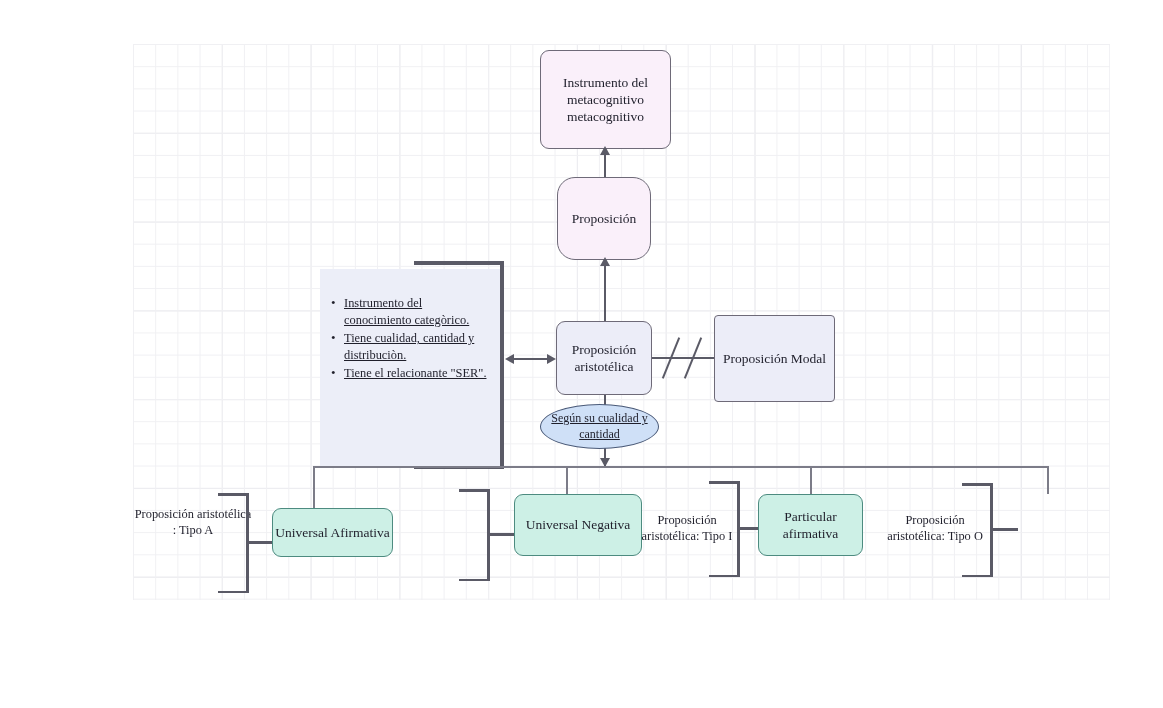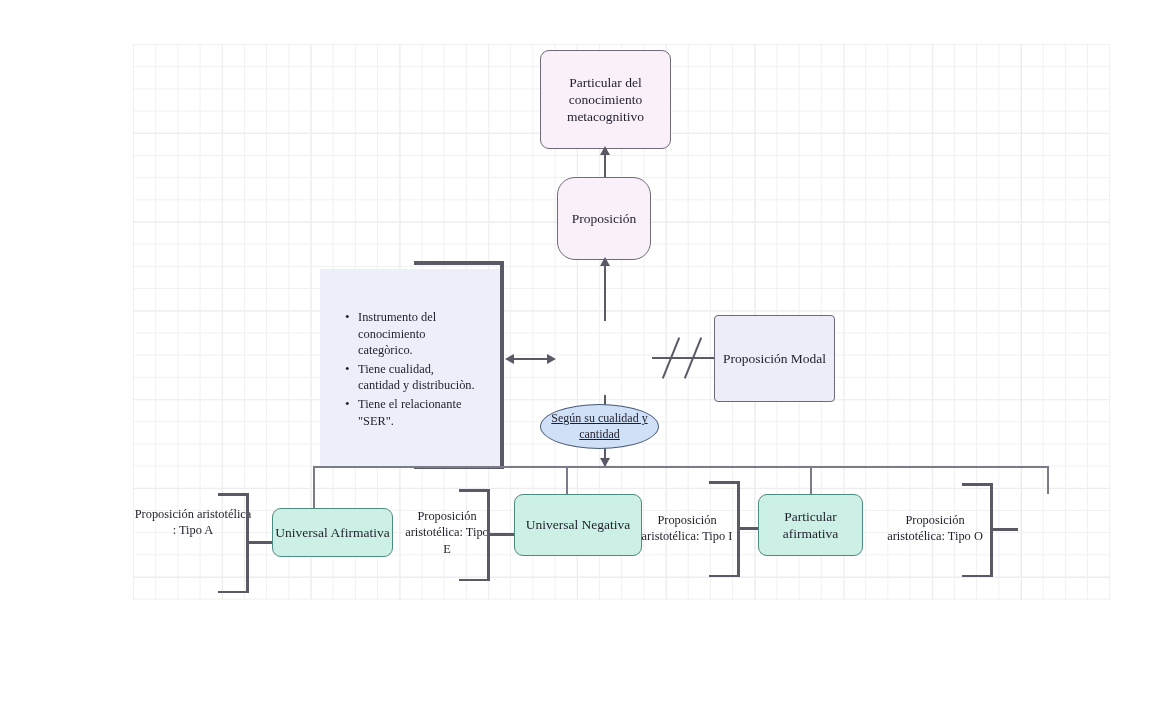--- a/index.html
+++ b/index.html
@@ -93,23 +93,24 @@
     width: 180px;
     height: 199px;
     background: #eceef8;
     box-sizing: border-box;
     padding: 26px 10px 10px 8px;
     font-size: 12.4px;
     line-height: 1.34;
     color: #1f1f2b;
   }
   #note-box ul {
-    margin: 14px;
+    margin: 0;
     padding-left: 14px;
     list-style: none;
+    text-decoration: underline;
   }
   #note-box li {
     position: relative;
     margin-bottom: 2px;
     padding-left: 2px;
   }
   #note-box li:before {
     content: "\2022";
     position: absolute;
     left: -11px;
@@ -212,21 +213,21 @@
   }
 </style>
 </head>
 <body>
 
 <div id="canvas">
 
   <div id="grid"></div>
 
   <div class="node node-pink" style="left:540px; top:50px; width:131px; height:99px;">
-    <span>Particular del conocimiento metacognitivo</span>
+    <span>Instrumento del metacognitivo metacognitivo</span>
   </div>
 
   <div class="ln ln-v" style="left:604px; top:152px; height:25px;"></div>
   <div class="arrow-up" style="left:600px; top:146px;"></div>
 
   <div class="node node-pink" style="left:557px; top:177px; width:94px; height:83px;border-radius:18px;">
     <span>Proposición</span>
   </div>
 
   <div class="ln ln-v" style="left:604px; top:263px; height:58px;"></div>
@@ -241,20 +242,23 @@
       <li>Instrumento del conocimiento categòrico.</li>
       <li>Tiene cualidad, cantidad y distribuciòn.</li>
       <li>Tiene el relacionante "SER".</li>
     </ul>
   </div>
 
   <div class="ln ln-h" style="left:512px; top:358px; width:42px;"></div>
   <div class="arrow-left" style="left:505px; top:354px;"></div>
   <div class="arrow-right" style="left:547px; top:354px;"></div>
 
+  <div class="node node-lav" style="left:556px; top:321px; width:96px; height:74px; border-radius:9px;">
+    <span>Proposición aristotélica</span>
+  </div>
 
   <div class="ln ln-h" style="left:652px; top:357px; width:62px;"></div>
   <div class="slash" style="left:670px; top:336px;"></div>
   <div class="slash" style="left:692px; top:336px;"></div>
 
   <div class="node node-lav" style="left:714px; top:315px; width:121px; height:87px;">
     <span>Proposición Modal</span>
   </div>
 
   <div class="ln ln-v" style="left:604px; top:395px; height:72px;"></div>
@@ -276,21 +280,20 @@
   <div class="bracket" style="left:218px; top:493px; width:32px; height:100px;">
     <div class="b-h" style="left:0; top:0; width:30px;"></div>
     <div class="b-v" style="left:28px; top:0; height:100px;"></div>
     <div class="b-h" style="left:0; top:97.5px; width:30px;"></div>
     <div class="b-h" style="left:28px; top:48px; width:28px;"></div>
   </div>
   <div class="node node-teal" style="left:272px; top:508px; width:121px; height:49px;">
     <span>Universal Afirmativa</span>
   </div>
 
-  <div class="side-label" style="left:405px; top:508px; width:84px;">Proposición aristotélica: Tipo E</div>
   <div class="bracket" style="left:459px; top:489px; width:32px; height:92px;">
     <div class="b-h" style="left:0; top:0; width:30px;"></div>
     <div class="b-v" style="left:28px; top:0; height:92px;"></div>
     <div class="b-h" style="left:0; top:89.5px; width:30px;"></div>
     <div class="b-h" style="left:28px; top:44px; width:28px;"></div>
   </div>
   <div class="node node-teal" style="left:514px; top:494px; width:128px; height:62px;">
     <span>Universal Negativa</span>
   </div>
 

